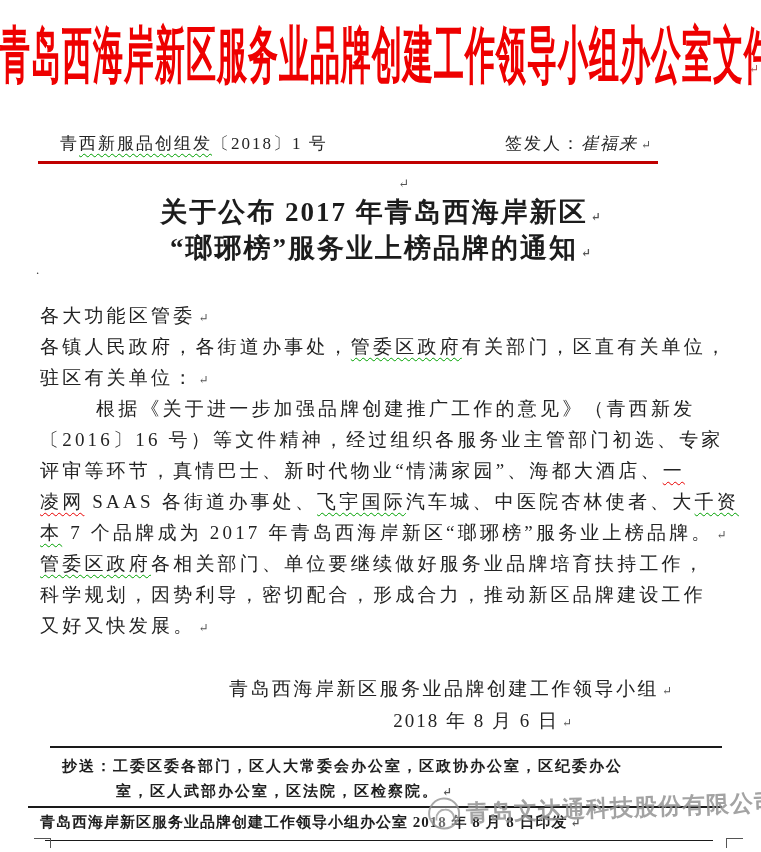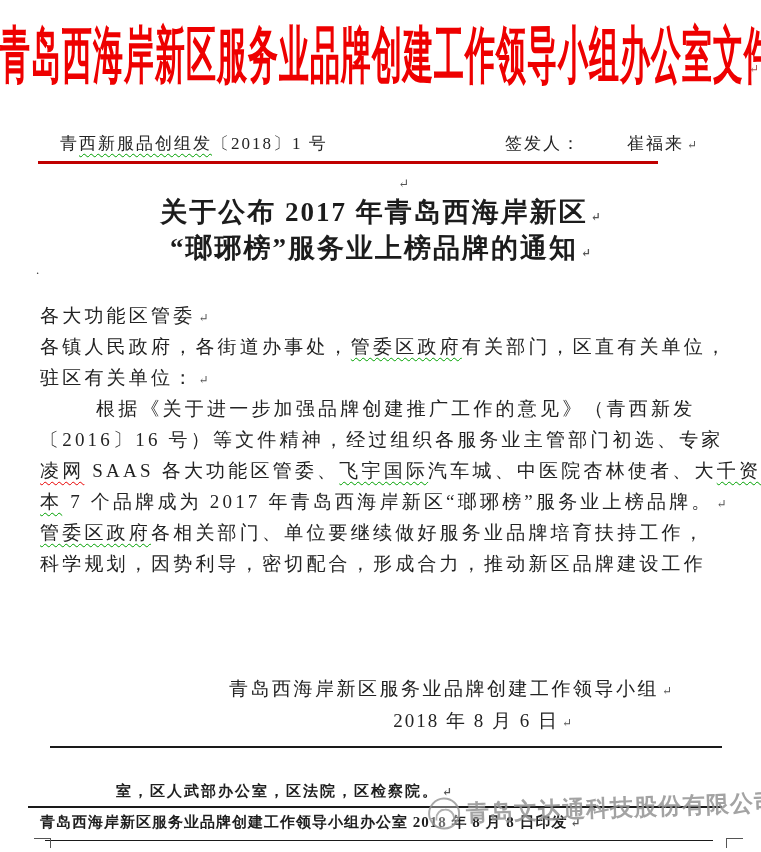--- a/index.html
+++ b/index.html
@@ -9,21 +9,21 @@
   
   .banner{position:absolute;top:14px;left:0;width:718px;text-align:center;}
   .banner-text{display:inline-block;font-size:30px;font-weight:700;color:#ee0000;
                letter-spacing:1px;white-space:nowrap;transform:scaleY(2.05);transform-origin:50% 0;}
   .banner-pm{position:absolute;top:62px;right:2px;font-size:12px;color:#b05050;}
 
   
   .docnum-row{position:absolute;top:132px;left:0;width:761px;font-size:17px;letter-spacing:2px;}
   .docnum{position:absolute;left:60px;top:0;white-space:nowrap;}
   .issuer{position:absolute;left:505px;top:0;white-space:nowrap;}
-  .issuer-name{margin-left:46px;}
+  .issuer-name{font-style:italic;}
 
   .red-rule{position:absolute;top:161px;left:38px;width:620px;height:3px;background:#c00000;}
 
   .pm{font-size:12px;color:#555;margin-left:3px;letter-spacing:0;}
   .pm-center{position:absolute;top:176px;left:398px;font-size:13px;color:#555;}
   .dot-mark{position:absolute;top:262px;left:36px;font-size:13px;color:#444;}
 
   
   .title-line{position:absolute;left:0;width:761px;text-align:center;font-size:27px;
               font-weight:700;letter-spacing:2px;color:#1c1c1c;white-space:nowrap;}
@@ -98,34 +98,37 @@
   </div>
 
   <span class="dot-mark">.</span>
 
   <div class="body-block">
       <div class="bline"><span>各大功能区管委</span><span class="pm">↵</span></div>
       <div class="bline"><span>各镇人民政府，各街道办事处，</span><span class="wavy-g">管委区政府</span><span>有关部门，区直有关单位，</span></div>
       <div class="bline"><span>驻区有关单位：</span><span class="pm">↵</span></div>
       <div class="bline indent"><span>根据《关于进一步加强品牌创建推广工作的意见》（青西新发</span></div>
       <div class="bline"><span>〔2016〕16 号）等文件精神，经过组织各服务业主管部门初选、专家</span></div>
-      <div class="bline"><span class="wavy-r">凌网</span><span> SAAS 各大功能区管委、</span><span class="wavy-g">飞宇国际</span><span>汽车城、中医院杏林使者、大</span><span class="wavy-g">千资</span></div>
+      <div class="bline"><span>评审等环节，真情巴士、新时代物业“情满家园”、海都大酒店、</span><span class="wavy-r">一</span></div>
+      <div class="bline"><span class="wavy-r">凌网</span><span> SAAS 各街道办事处、</span><span class="wavy-g">飞宇国际</span><span>汽车城、中医院杏林使者、大</span><span class="wavy-g">千资</span></div>
       <div class="bline"><span class="wavy-g">本</span><span> 7 个品牌成为 2017 年青岛西海岸新区“瑯琊榜”服务业上榜品牌。</span><span class="pm">↵</span></div>
       <div class="bline"><span class="wavy-g">管委区政府</span><span>各相关部门、单位要继续做好服务业品牌培育扶持工作，</span></div>
       <div class="bline"><span>科学规划，因势利导，密切配合，形成合力，推动新区品牌建设工作</span></div>
+      <div class="bline"><span>又好又快发展。</span><span class="pm">↵</span></div>
     </div>
 
   <div class="closing-signer">
     <span>青岛西海岸新区服务业品牌创建工作领导小组</span><span class="pm">↵</span>
   </div>
   <div class="closing-date">
     <span>2018 年 8 月 6 日</span><span class="pm">↵</span>
   </div>
 
   <div class="rule rule-1"></div>
+  <div class="cc-line cc-1">抄送：工委区委各部门，区人大常委会办公室，区政协办公室，区纪委办公</div>
   <div class="cc-line cc-2">
     <span>室，区人武部办公室，区法院，区检察院。</span><span class="pm">↵</span>
   </div>
   <div class="rule rule-2"></div>
   <div class="imprint">
     <span>青岛西海岸新区服务业品牌创建工作领导小组办公室  2018 年 8 月 8 日印发</span><span class="pm">↵</span>
   </div>
   <div class="rule rule-3"></div>
 
   <div class="corner corner-bl"></div>

